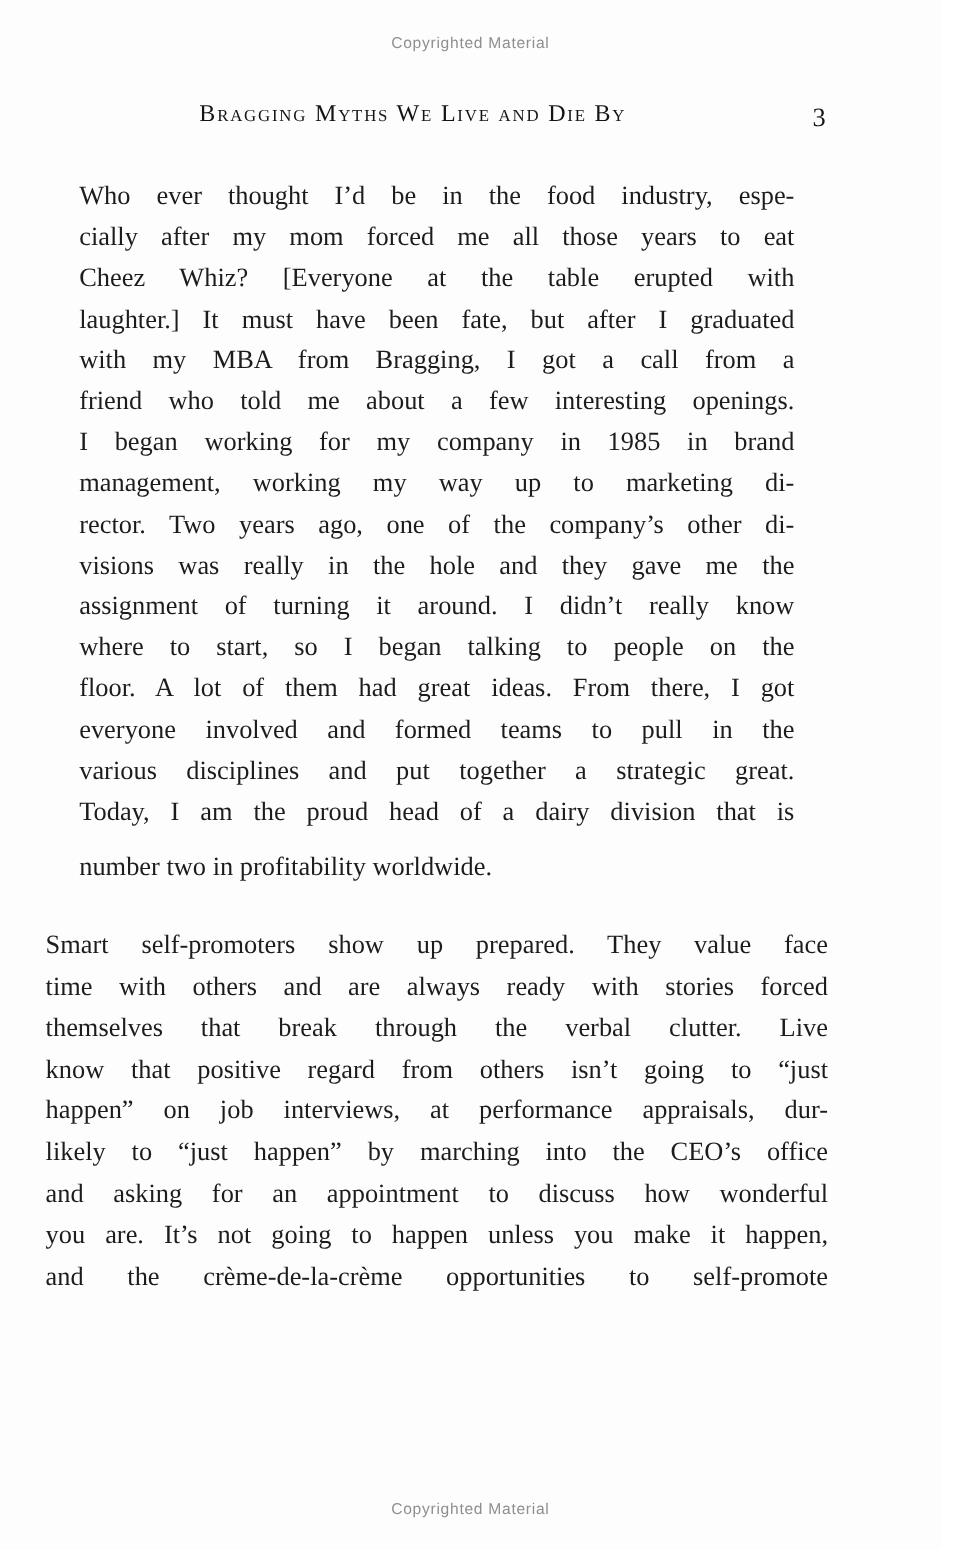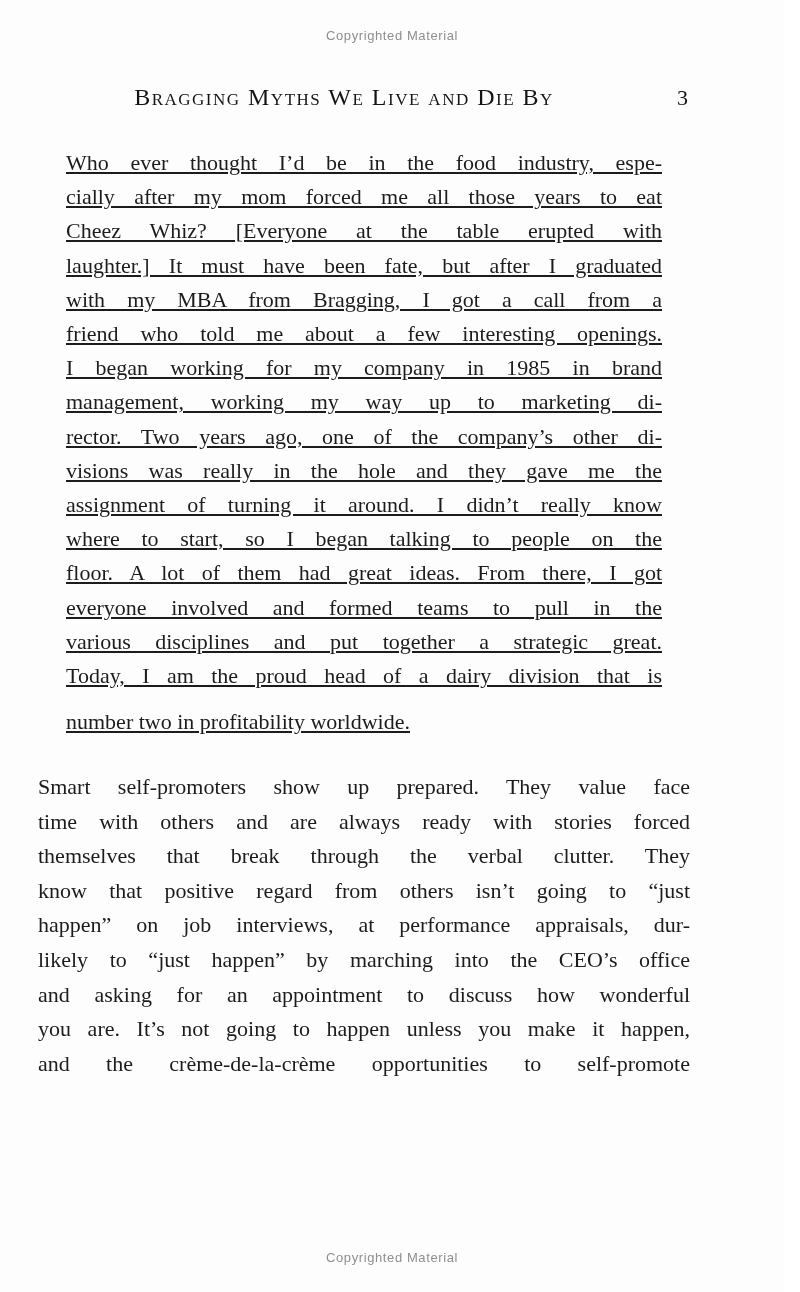--- a/index.html
+++ b/index.html
@@ -35,41 +35,40 @@
     left: 38px;
     width: 652px;
     height: 30px;
   }
   .running-title {
     position: absolute;
     left: 0;
     right: 40px;
     text-align: center;
     font-variant: small-caps;
-    font-size: 24px;
+    font-size: 20px;
     letter-spacing: 1.5px;
     color: #141414;
     white-space: nowrap;
   }
   .page-number {
     position: absolute;
     right: 2px;
     top: 1px;
     font-size: 22px;
     color: #141414;
   }
 
   .quote-block {
     position: absolute;
     top: 146px;
     left: 66px;
     width: 596px;
     font-size: 22px;
     line-height: 34.2px;
-    text-decoration: underline;
   }
   .body-block {
     position: absolute;
     top: 770px;
     left: 38px;
     width: 652px;
     font-size: 22px;
     line-height: 34.6px;
   }
   .tline {
@@ -110,21 +109,21 @@
       <div class="tline">floor. A lot of them had great ideas. From there, I got</div>
       <div class="tline">everyone involved and formed teams to pull in the</div>
       <div class="tline">various disciplines and put together a strategic great.</div>
       <div class="tline">Today, I am the proud head of a dairy division that is</div>
       <div class="tline lastline">number two in profitability worldwide.</div>
     </div>
 
   <div class="body-block">
       <div class="tline">Smart self-promoters show up prepared. They value face</div>
       <div class="tline">time with others and are always ready with stories forced</div>
-      <div class="tline">themselves that break through the verbal clutter. They</div>
+      <div class="tline">themselves that break through the verbal clutter. Live</div>
       <div class="tline">know that positive regard from others isn’t going to “just</div>
       <div class="tline">happen” on job interviews, at performance appraisals, dur-</div>
       <div class="tline">likely to “just happen” by marching into the CEO’s office</div>
       <div class="tline">and asking for an appointment to discuss how wonderful</div>
       <div class="tline">you are. It’s not going to happen unless you make it happen,</div>
       <div class="tline">and the crème-de-la-crème opportunities to self-promote</div>
     </div>
 
   <div class="notice bottom">Copyrighted Material</div>
 

